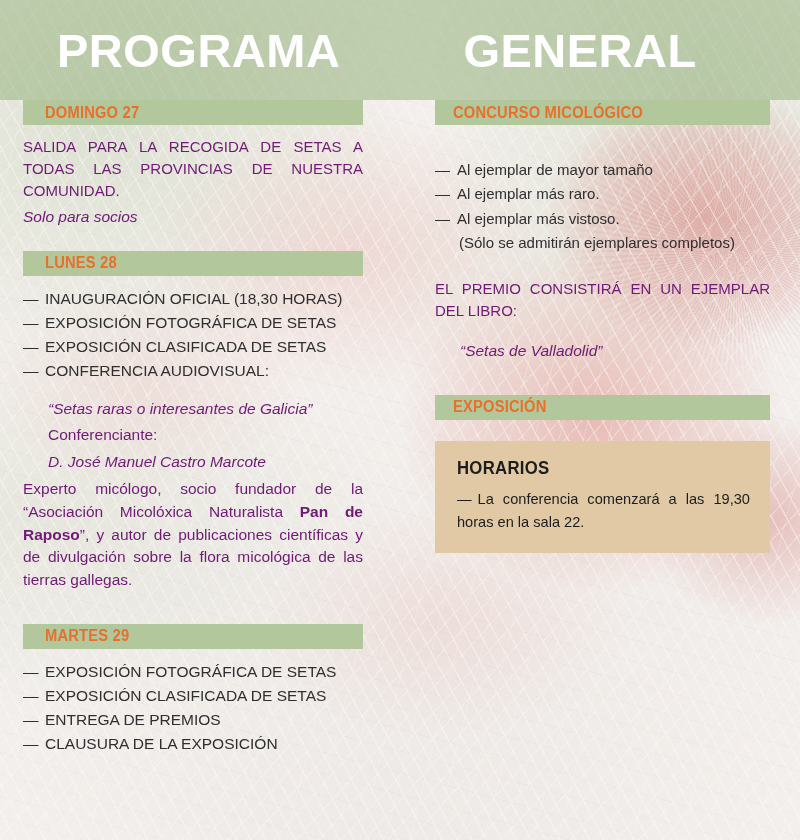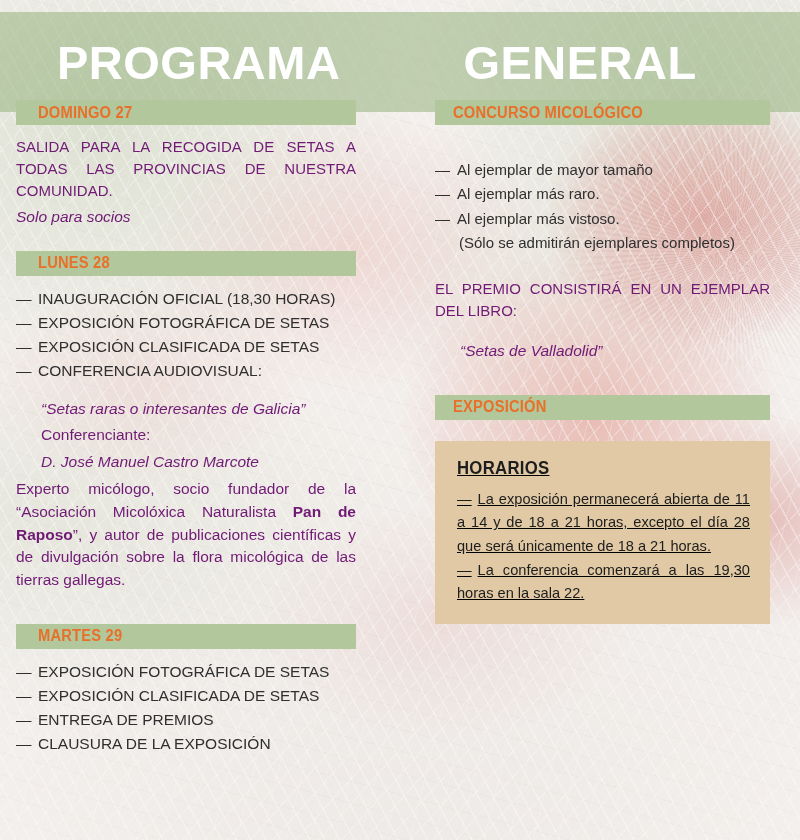--- a/index.html
+++ b/index.html
@@ -50,35 +50,35 @@
       repeating-linear-gradient(104deg, rgba(255,255,255,.28) 0 1px,   rgba(255,255,255,0) 1px 24px);
     opacity:.85;
   }
   .photo-wash{background:rgba(246,243,241,.58);}
   .photo-vig{
     background:radial-gradient(130% 90% at 50% 40%, rgba(255,255,255,0) 40%, rgba(255,255,255,.35) 100%);
   }
 
   
   #header{
-    position:absolute;left:0;top:12px;width:800px;height:100px;
+    position:absolute;left:0;top:0;width:800px;height:100px;
     background:rgba(150,178,126,.55);
     display:flex;align-items:center;
   }
   #header .h-title{
     color:#ffffff;font-weight:bold;font-size:47px;letter-spacing:.5px;
     line-height:1;white-space:nowrap;
   }
   #header .h-programa{margin-left:57px;}
   #header .h-general{margin-left:123px;}
 
   
   #cols{position:absolute;left:0;top:100px;width:800px;height:740px;}
   .col{position:absolute;top:0;}
-  .col-left{left:16px;width:340px;}
+  .col-left{left:23px;width:340px;}
   .col-right{left:435px;width:335px;}
 
   
   .bar{
     background:#b2c79b;
     height:25px;
     display:flex;align-items:center;
     margin-bottom:11px;
   }
   .bar .bar-label{
@@ -124,21 +124,20 @@
   }
   ul.minilist li .dash{position:absolute;left:0;top:0;}
   .note{
     color:#2f2f2f;font-size:15px;line-height:1.63;padding-left:24px;
   }
 
   
   #horarios-box{
     background:#e0c9a4;
     padding:17px 20px 18px 22px;
-    text-decoration:underline;
   }
   #horarios-box .box-title{
     color:#1d1d1d;font-weight:bold;font-size:18px;letter-spacing:.3px;
     margin:0 0 9px 0;transform:scaleX(.93);transform-origin:left center;
   }
   #horarios-box .box-item{
     color:#1d1d1d;font-size:14.6px;line-height:1.62;
     text-align:justify;margin:0;
     text-indent:0;
   }
@@ -230,18 +229,17 @@
     <div class="spacer-28"></div>
 
     <div class="bar right">
       <span class="bar-label">EXPOSICIÓN</span>
     </div>
 
     <div class="spacer-10"></div>
 
     <div id="horarios-box">
       <p class="box-title">HORARIOS</p>
-      <p class="box-item"><span class="dash">—</span><span>La exposición permanecerá abierta de 11 a 14 y de 18 a 21 horas, excepto el día 28 que será únicamente de 18 a 21 horas.</span></p>
       <p class="box-item"><span class="dash">—</span><span>La conferencia comenzará a las 19,30 horas en la sala 22.</span></p>
     </div>
   </div>
 
 </div>
 
 </body></html>

